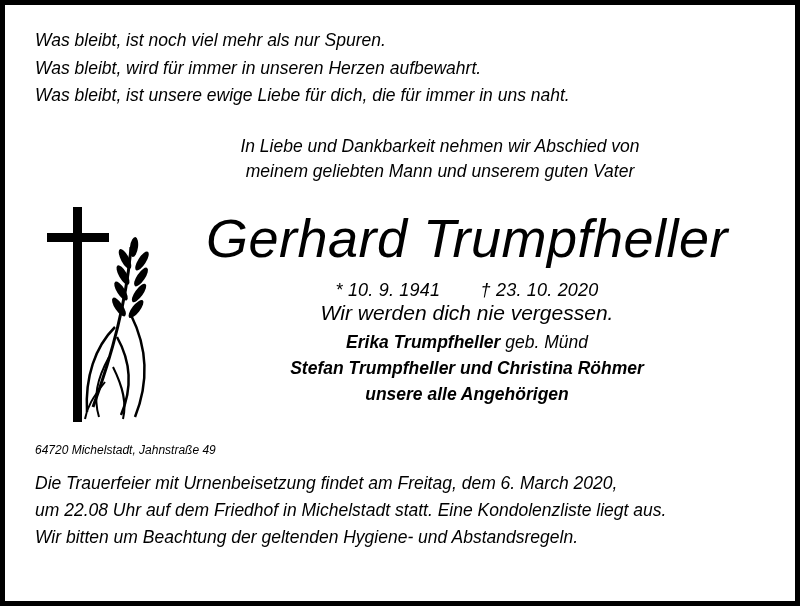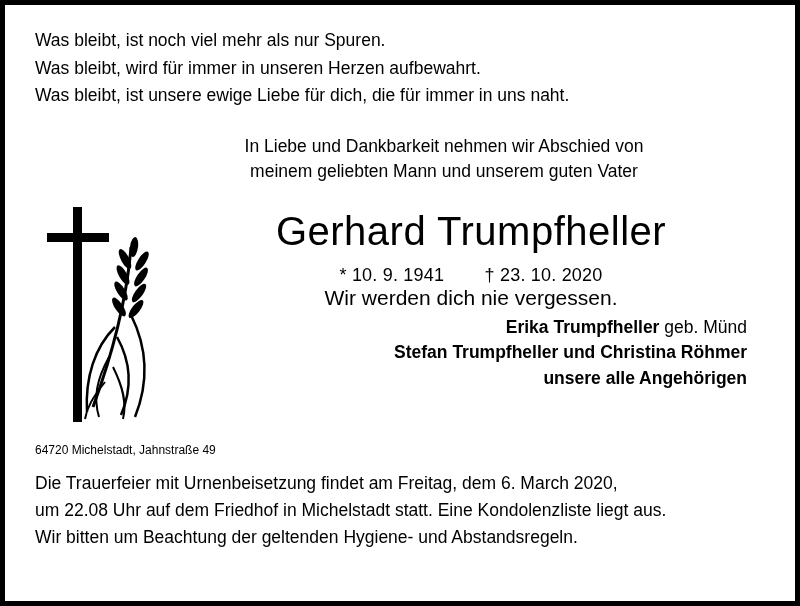--- a/index.html
+++ b/index.html
@@ -14,21 +14,22 @@
     color: #000000;
     overflow: hidden;
   }
   .obituary {
     position: relative;
     width: 800px;
     height: 606px;
     box-sizing: border-box;
     border: 5px solid #000000;
     background: #ffffff;
-    padding: 22px 22px 0 30px;
+    padding: 22px 30px 0 30px;
+    font-style: italic;
   }
   .verse {
     font-size: 17.5px;
     line-height: 1.58;
     text-align: left;
     color: #000;
   }
   .verse div {
     white-space: nowrap;
   }
@@ -56,21 +57,21 @@
   }
   .emblem svg {
     display: block;
   }
   .names-block {
     flex: 1;
     text-align: center;
     padding-right: 26px;
   }
   .deceased-name {
-    font-size: 40px;
+    font-size: 54px;
     letter-spacing: 0.5px;
     line-height: 1.1;
     margin-top: 12px;
     font-weight: 400;
   }
   .dates {
     font-size: 18px;
     margin-top: 12px;
     letter-spacing: 0.2px;
   }
@@ -81,21 +82,20 @@
   .farewell {
     font-size: 21px;
   }
   .survivors {
     margin-top: 5px;
     font-size: 17.5px;
     line-height: 1.47;
   }
   .survivors div {
     white-space: nowrap;
-    text-align: right;
   }
   .survivors .b {
     font-weight: bold;
   }
   .address {
     margin-top: 6px;
     font-size: 12px;
   }
   .closing {
     margin-top: 13px;

